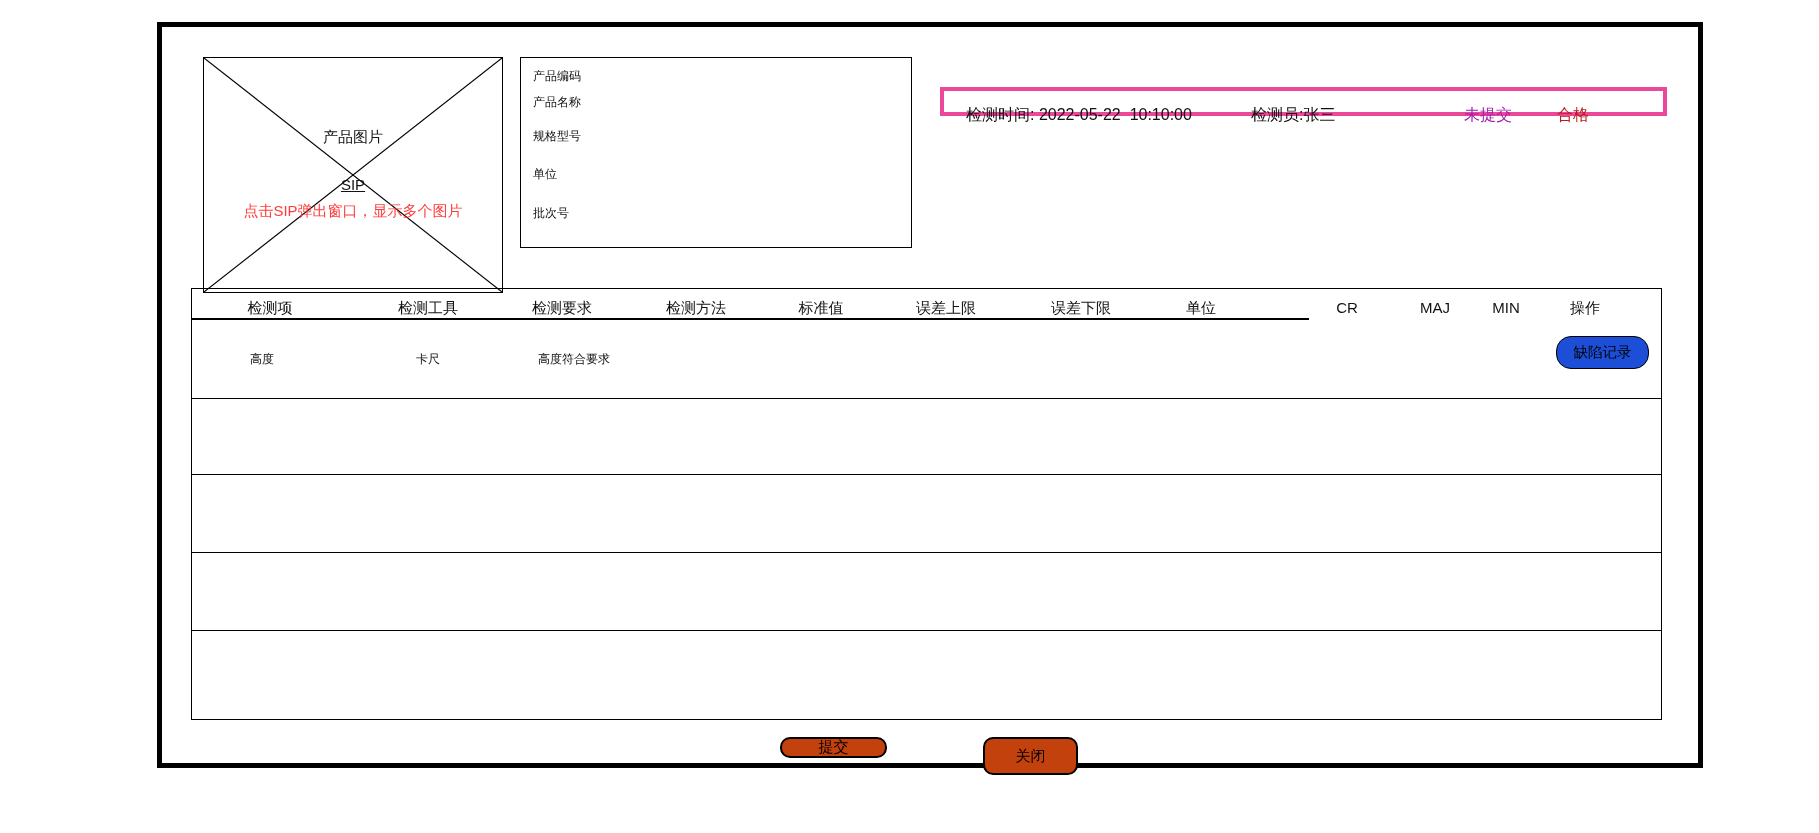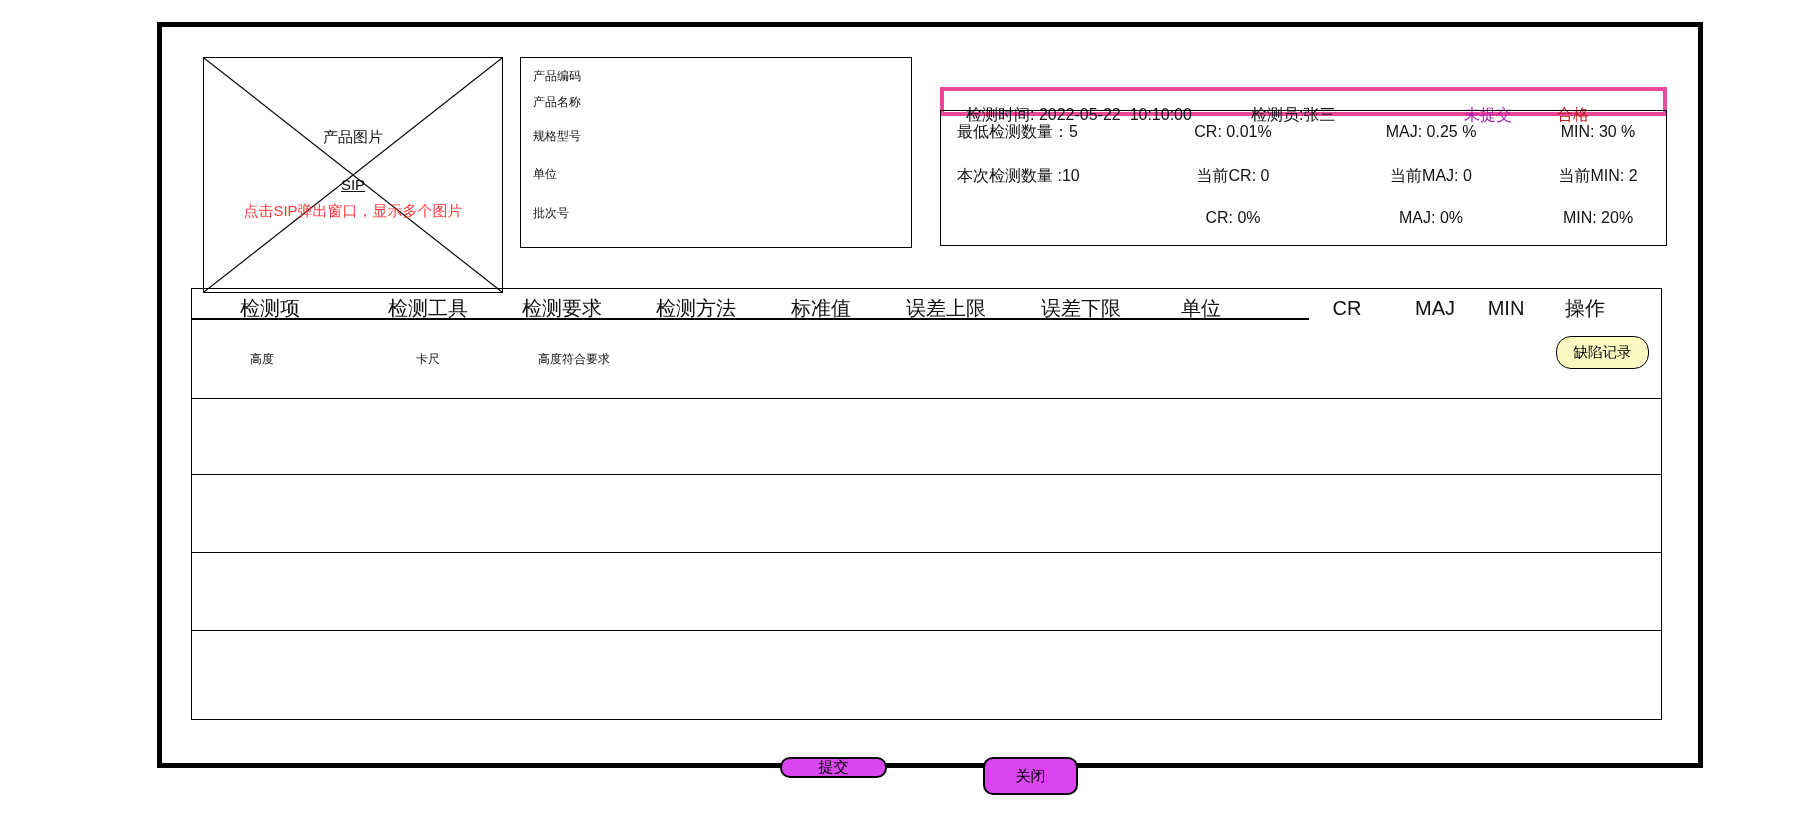--- a/index.html
+++ b/index.html
@@ -26,30 +26,30 @@
   .hdr-box{left:940px;top:52px;width:727px;height:29px;border:4px solid #ec4899;box-sizing:border-box;margin-top:35px;}
   .hdr-box .hb{position:absolute;top:14px;font-size:16px;line-height:20px;white-space:pre;}
 
   
   .stats-box{left:940px;top:110px;width:727px;height:136px;border:1px solid #000;box-sizing:border-box;}
   .stats-box .sc{position:absolute;font-size:16px;line-height:20px;white-space:pre;}
   .stats-box .cc{transform:translateX(-50%);}
 
   
   .tbl{left:191px;top:288px;width:1471px;height:432px;border:1px solid #000;box-sizing:border-box;}
-  .tbl .th{position:absolute;top:9px;transform:translateX(-50%);font-size:20px;line-height:20px;white-space:pre;}
+  .tbl .th{position:absolute;top:9px;transform:translateX(-50%);font-size:15px;line-height:20px;white-space:pre;}
   .tbl .hd-line{position:absolute;left:0;top:29px;width:1117px;height:2px;background:#000;}
   .tbl .sep{position:absolute;left:0;width:100%;height:1px;background:#000;}
   .tbl .td{position:absolute;top:60px;transform:translateX(-50%);font-size:12px;line-height:20px;white-space:pre;}
   .defect-btn{position:absolute;left:1364px;top:47px;width:93px;height:33px;border:1.5px solid #000;border-radius:15px;
-    background:#fef9c3;font-size:14.5px;display:flex;align-items:center;justify-content:center;box-sizing:border-box;cursor:pointer;}
+    background:#1d4ed8;font-size:14.5px;display:flex;align-items:center;justify-content:center;box-sizing:border-box;cursor:pointer;}
 
   
-  .pill-btn{border:2px solid #000;border-radius:10px;background:#d946ef;box-sizing:border-box;
-    display:flex;align-items:center;justify-content:center;font-size:15px;cursor:pointer;margin-top:20px;}
+  .pill-btn{border:2px solid #000;border-radius:10px;background:#c2410c;box-sizing:border-box;
+    display:flex;align-items:center;justify-content:center;font-size:15px;cursor:pointer;}
   .btn-submit{left:780px;top:737px;width:107px;height:21px;}
   .btn-close{left:983px;top:737px;width:95px;height:38px;}
 </style>
 </head>
 <body>
 
 <div class="canvas">
   <div class="abs frame"></div>
 
   <div class="abs img-box">
@@ -70,33 +70,20 @@
     <span style="top:145px">批次号</span>
   </div>
 
   <div class="abs hdr-box">
     <span class="hb" style="left:22px"><span>检测时间: </span><span>2022-05-22  10:10:00</span></span>
     <span class="hb" style="left:307px"><span>检测员:</span><span>张三</span></span>
     <span class="hb" style="left:520px;color:#a21caf">未提交</span>
     <span class="hb" style="left:613px;color:#b91c1c">合格</span>
   </div>
 
-  <div class="abs stats-box">
-    <span class="sc" style="left:16px;top:11px">最低检测数量：5</span>
-    <span class="sc cc" style="left:292px;top:11px">CR: 0.01%</span>
-    <span class="sc cc" style="left:490px;top:11px">MAJ: 0.25 %</span>
-    <span class="sc cc" style="left:657px;top:11px">MIN: 30 %</span>
-    <span class="sc" style="left:16px;top:55px">本次检测数量 :10</span>
-    <span class="sc cc" style="left:292px;top:55px">当前CR: 0</span>
-    <span class="sc cc" style="left:490px;top:55px">当前MAJ: 0</span>
-    <span class="sc cc" style="left:657px;top:55px">当前MIN: 2</span>
-    <span class="sc cc" style="left:292px;top:97px">CR: 0%</span>
-    <span class="sc cc" style="left:490px;top:97px">MAJ: 0%</span>
-    <span class="sc cc" style="left:657px;top:97px">MIN: 20%</span>
-  </div>
 
   <div class="abs tbl">
     <span class="th" style="left:78px">检测项</span>
     <span class="th" style="left:236px">检测工具</span>
     <span class="th" style="left:370px">检测要求</span>
     <span class="th" style="left:504px">检测方法</span>
     <span class="th" style="left:629px">标准值</span>
     <span class="th" style="left:754px">误差上限</span>
     <span class="th" style="left:889px">误差下限</span>
     <span class="th" style="left:1009px">单位</span>

